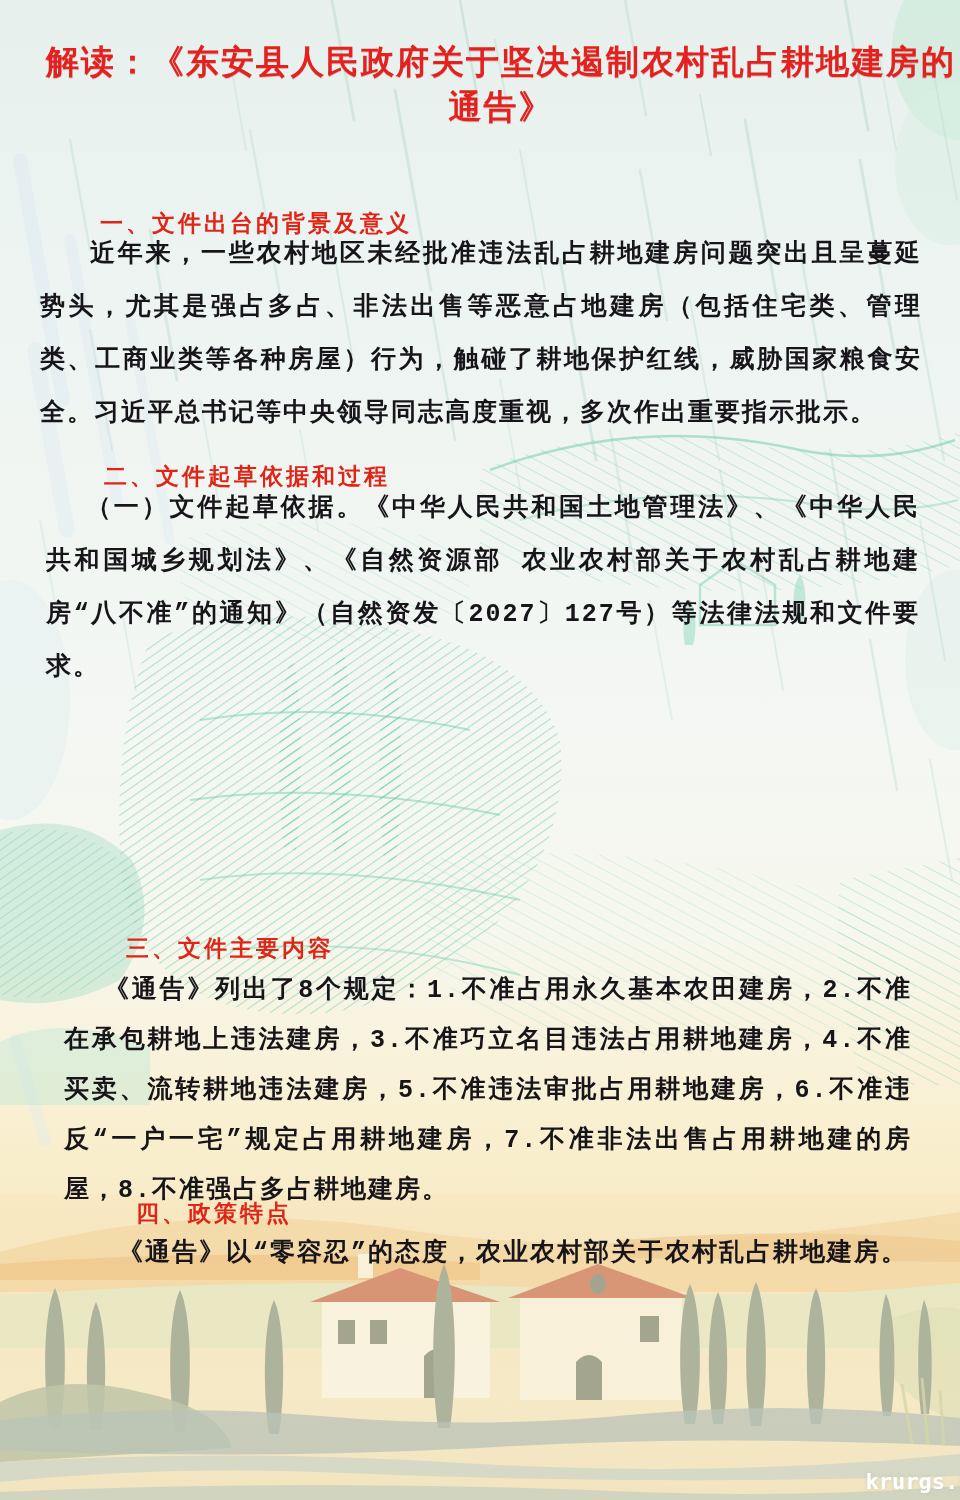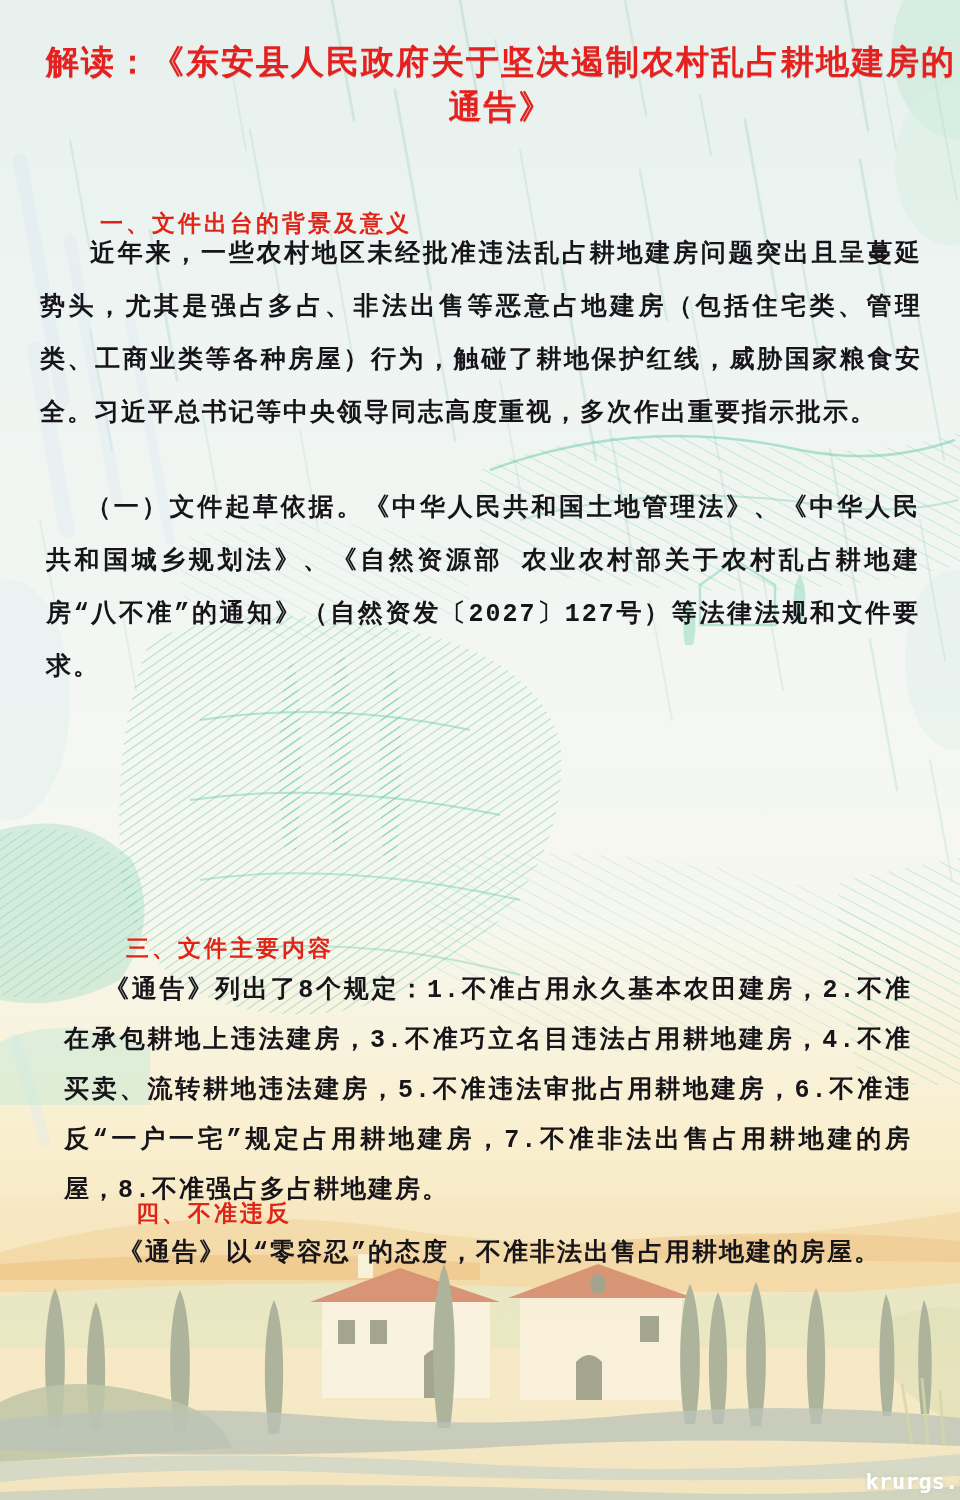--- a/index.html
+++ b/index.html
@@ -199,22 +199,23 @@
         <path d="M902,1384 L912,1444 M922,1378 L928,1444 M940,1390 L944,1446" stroke="#b9c98f" stroke-width="3" fill="none" opacity="0.8"></path>
       </g>
     </g>
   </svg>
 
   <h1 class="txt title">解读：《东安县人民政府关于坚决遏制农村乱占耕地建房的通告》</h1>
 
   <h2 class="txt hd hd-1">一、文件出台的背景及意义</h2>
   <p class="txt para p1">近年来，一些农村地区未经批准违法乱占耕地建房问题突出且呈蔓延势头，尤其是强占多占、非法出售等恶意占地建房（包括住宅类、管理类、工商业类等各种房屋）行为，触碰了耕地保护红线，威胁国家粮食安全。习近平总书记等中央领导同志高度重视，多次作出重要指示批示。</p>
 
+  <h2 class="txt hd hd-2">二、文件起草依据和过程</h2>
   <p class="txt para p2">（一）文件起草依据。《中华人民共和国土地管理法》、《中华人民共和国城乡规划法》、《自然资源部 农业农村部关于农村乱占耕地建房“八不准”的通知》（自然资发〔2027〕127号）等法律法规和文件要求。</p>
 
   <h2 class="txt hd hd-3">三、文件主要内容</h2>
   <p class="txt para p4">《通告》列出了8个规定：1.不准占用永久基本农田建房，2.不准在承包耕地上违法建房，3.不准巧立名目违法占用耕地建房，4.不准买卖、流转耕地违法建房，5.不准违法审批占用耕地建房，6.不准违反“一户一宅”规定占用耕地建房，7.不准非法出售占用耕地建的房屋，8.不准强占多占耕地建房。</p>
 
-  <h2 class="txt hd hd-4">四、不准违反</h2>
-  <p class="txt para p5">《通告》以“零容忍”的态度，不准非法出售占用耕地建的房屋。</p>
+  <h2 class="txt hd hd-4">四、政策特点</h2>
+  <p class="txt para p5">《通告》以“零容忍”的态度，农业农村部关于农村乱占耕地建房。</p>
 
   <div class="watermark">krurgs.com</div>
 </div>
 
 </body></html>

